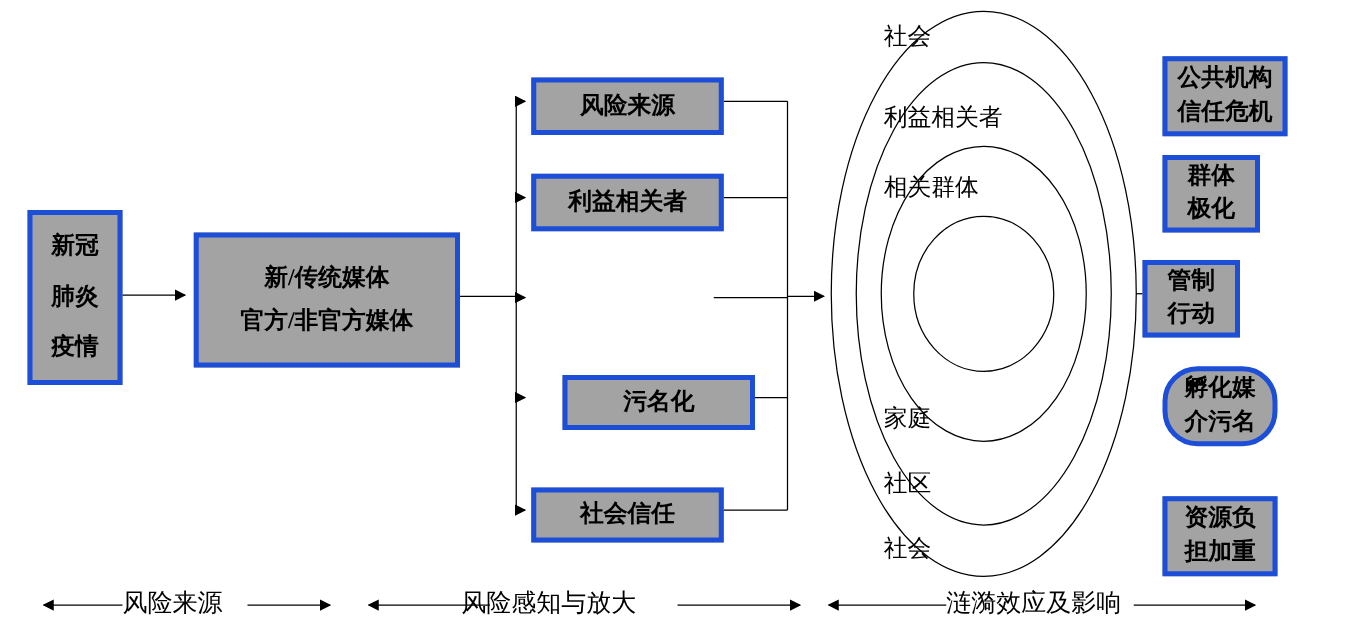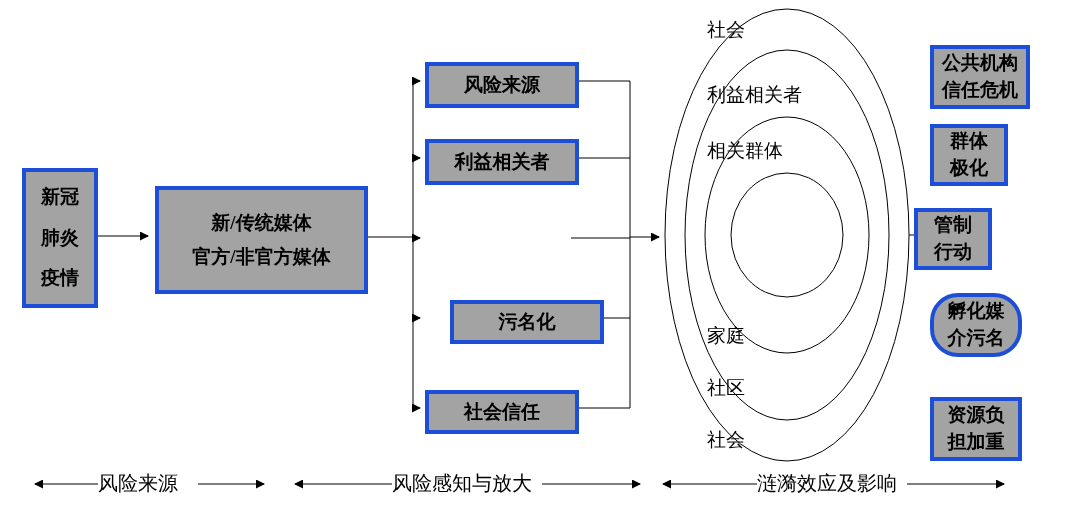--- a/index.html
+++ b/index.html
@@ -91,16 +91,16 @@
   <div class="box" style="left:930px;top:124px;width:70px;height:54px;">群体
 极化</div>
   <div class="box" style="left:914px;top:208px;width:70px;height:54px;">管制
 行动</div>
   <div class="box" style="left:930px;top:293px;width:84px;height:56px;border-radius:28px;">孵化媒
 介污名</div>
   <div class="box" style="left:930px;top:372px;width:84px;height:56px;margin-top:25px;">资源负
 担加重</div>
 
   <div class="lbl stage" style="left:98px;top:471px;width:100px;">风险来源</div>
-  <div class="lbl stage" style="left:392px;top:471px;width:150px;">风险感知与放大</div>
+  <div class="lbl stage" style="left:369px;top:471px;width:150px;">风险感知与放大</div>
   <div class="lbl stage" style="left:757px;top:471px;width:150px;">涟漪效应及影响</div>
 
 </div>
 
 </body></html>

